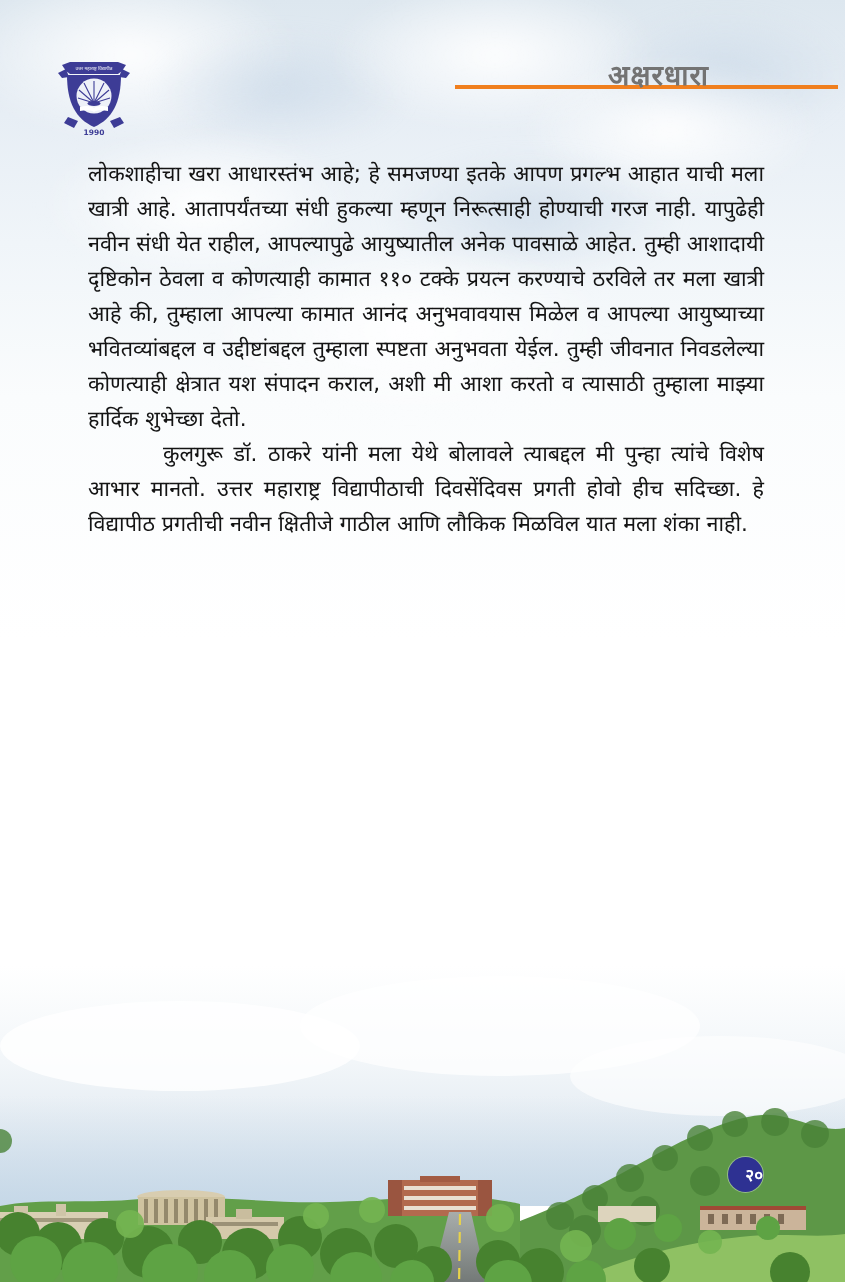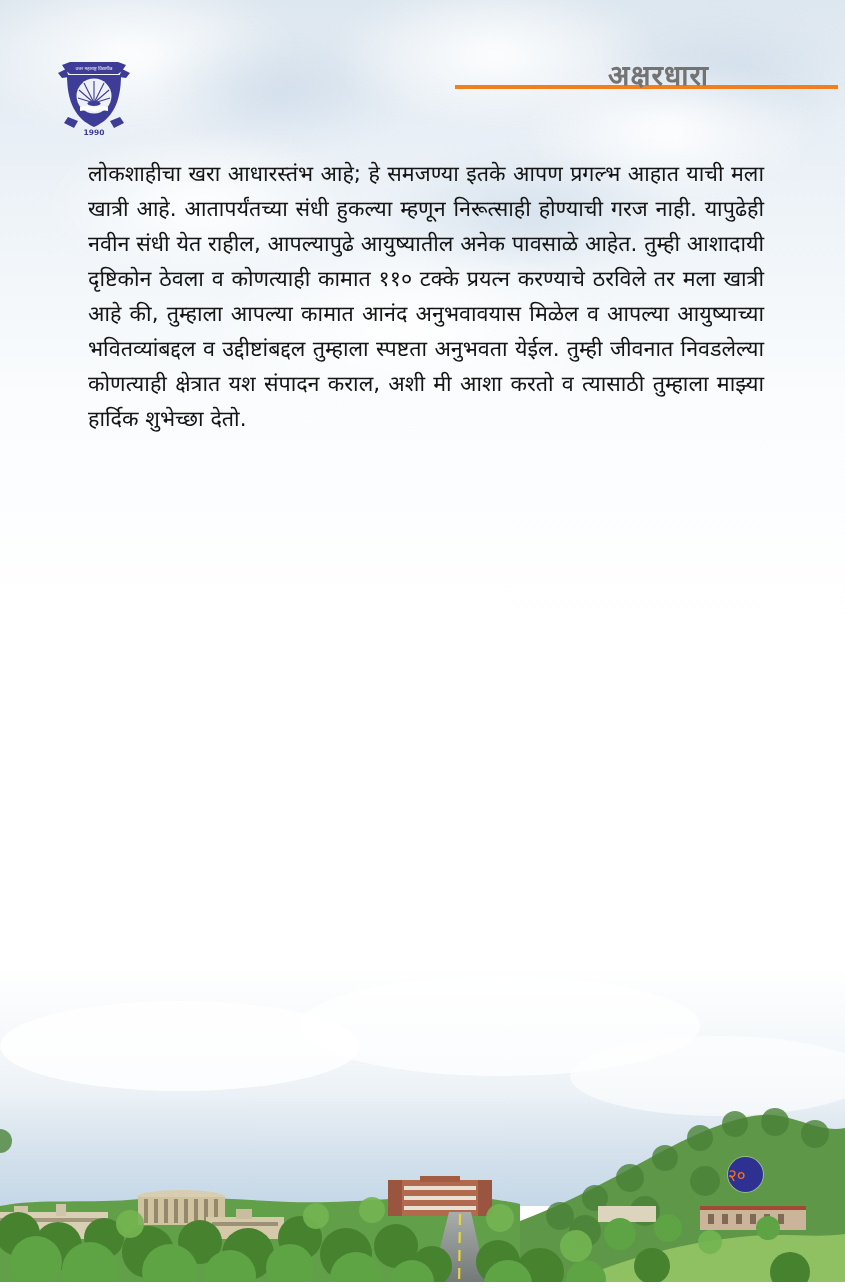--- a/index.html
+++ b/index.html
@@ -48,22 +48,22 @@
     margin-top:26px;
     font-size:23px;font-weight:700;
     text-align:left;text-indent:82px;
   }
 
   
   .photo{position:absolute;left:0;bottom:0;width:845px;height:322px;}
   .page-num{
     position:absolute;left:728px;top:1157px;
     width:35px;height:35px;border-radius:50%;
-    display:flex;align-items:center;justify-content:flex-start;
-    color:#f97316;font-size:17px;font-weight:400;
+    display:flex;align-items:center;justify-content:flex-end;
+    color:#ffffff;font-size:17px;font-weight:700;
     box-shadow:0 0 0 1px rgba(255,255,255,.35);
   }
 </style>
 </head>
 <body>
 
 <div class="page">
 
   <div class="sky">
     <div class="cloud white" style="left:-40px;top:-30px;width:340px;height:170px;"></div>
@@ -103,20 +103,21 @@
     <polygon points="12,60 22,64 18,71 8,66" fill="#3d3c96"></polygon>
     <polygon points="64,60 54,64 58,71 68,66" fill="#3d3c96"></polygon>
     <text x="38" y="78" font-size="7.5" font-weight="bold" fill="#3d3c96" text-anchor="middle">1990</text>
   </svg>
 
   <div class="mast-rule" style="background:#f07f1e"></div>
   <div class="mast-title">अक्षरधारा</div>
 
   <div class="content">
     <p>लोकशाहीचा खरा आधारस्तंभ आहे; हे समजण्या इतके आपण प्रगल्भ आहात याची मला खात्री आहे. आतापर्यंतच्या संधी हुकल्या म्हणून निरूत्साही होण्याची गरज नाही. यापुढेही नवीन संधी येत राहील, आपल्यापुढे आयुष्यातील अनेक पावसाळे आहेत. तुम्ही आशादायी दृष्टिकोन ठेवला व कोणत्याही कामात ११० टक्के प्रयत्न करण्याचे ठरविले तर मला खात्री आहे की, तुम्हाला आपल्या कामात आनंद अनुभवावयास मिळेल व आपल्या आयुष्याच्या भवितव्यांबद्दल व उद्दीष्टांबद्दल तुम्हाला स्पष्टता अनुभवता येईल. तुम्ही जीवनात निवडलेल्या कोणत्याही क्षेत्रात यश संपादन कराल, अशी मी आशा करतो व त्यासाठी तुम्हाला माझ्या हार्दिक शुभेच्छा देतो.</p>
+    <p class="indent">कुलगुरू डॉ. ठाकरे यांनी मला येथे बोलावले त्याबद्दल मी पुन्हा त्यांचे विशेष आभार मानतो. उत्तर महाराष्ट्र विद्यापीठाची दिवसेंदिवस प्रगती होवो हीच सदिच्छा. हे विद्यापीठ प्रगतीची नवीन क्षितीजे गाठील आणि लौकिक मिळविल यात मला शंका नाही.</p>
   </div>
 
   <svg class="photo" viewBox="0 0 845 322" preserveAspectRatio="none">
     <defs>
       <linearGradient id="photoSky" x1="0" y1="0" x2="0" y2="1">
         <stop offset="0%" stop-color="#ffffff"></stop>
         <stop offset="40%" stop-color="#f2f6f9"></stop>
         <stop offset="70%" stop-color="#e3ebf2"></stop>
         <stop offset="100%" stop-color="#d2dfeb"></stop>
       </linearGradient>

